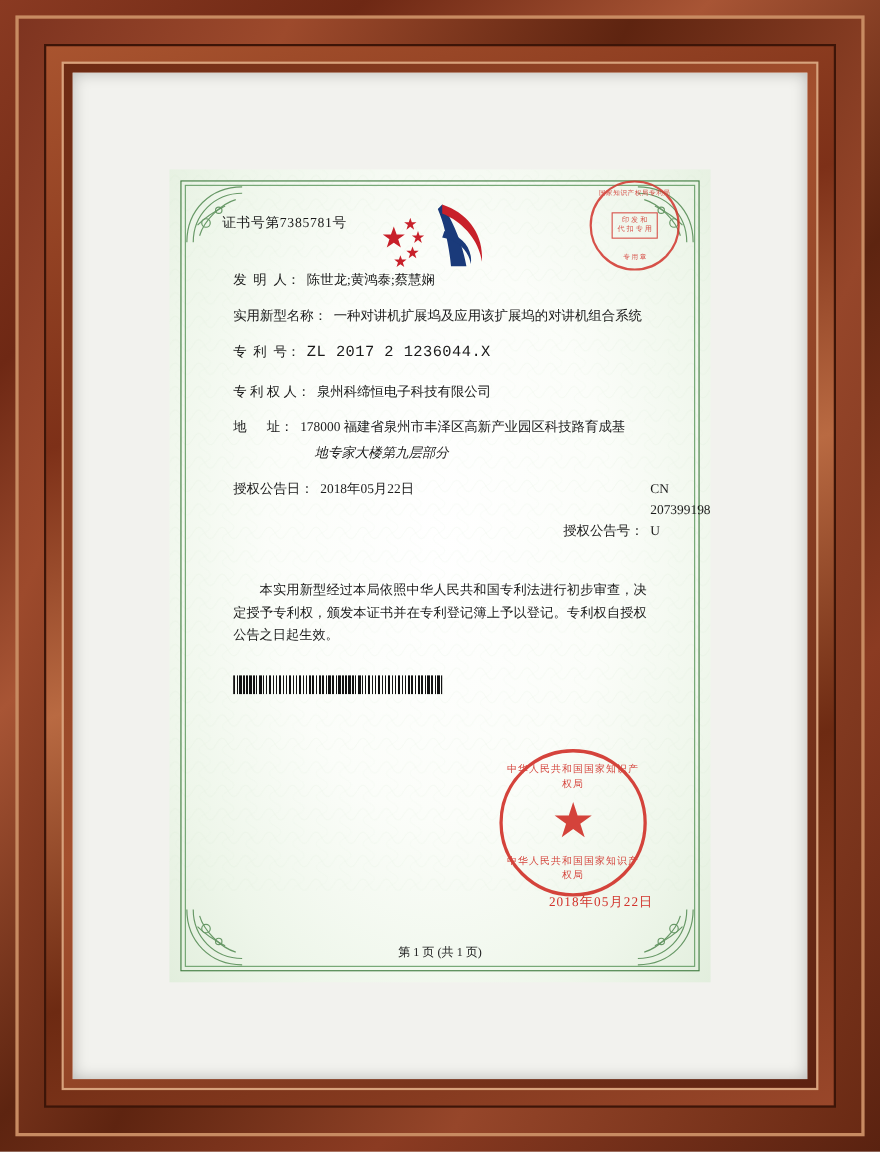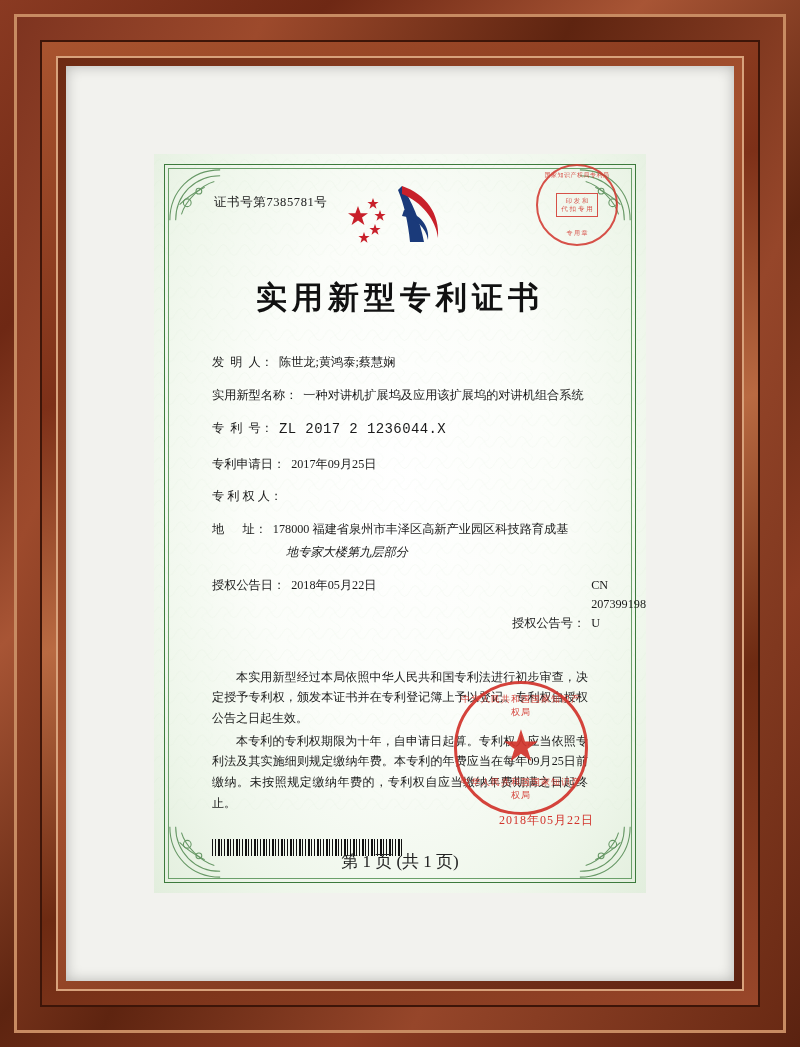--- a/index.html
+++ b/index.html
@@ -108,21 +108,21 @@
     left: 0; right: 0; top: 0; bottom: 0;
     padding: 34px 40px 10px 40px;
     box-sizing: border-box;
     color: #1a1a1a;
   }
 
   .cert-no {
     font-size: 12.5px;
     letter-spacing: 0.6px;
     color: #1a1a1a;
-    margin-left: 20px;
+    margin-left: 8px;
     margin-top: 6px;
   }
 
   .logo-wrap {
     position: absolute;
     left: 50%;
     top: 26px;
     transform: translateX(-50%);
     width: 120px;
     height: 76px;
@@ -279,21 +279,21 @@
     color: #d2342c;
     font-size: 12px;
     letter-spacing: 1px;
   }
 
   .page-foot {
     position: absolute;
     bottom: 20px;
     left: 0; right: 0;
     text-align: center;
-    font-size: 17px;
+    font-size: 11px;
     color: #222;
   }
 </style>
 </head>
 <body>
 
 <div class="frame-outer">
   <div class="frame-bevel-1"></div>
   <div class="frame-bevel-2"></div>
   <div class="frame-inner-lip"></div>
@@ -381,41 +381,37 @@
             </g>
           </svg>
         </div>
 
         <div class="red-seal-top">
           <div class="arc-text">国家知识产权局专利局</div>
           <div class="inner-box">印 发 和<br>代 扣 专 用</div>
           <div class="bottom-text">专 用 章</div>
         </div>
 
-        <div class="title">实用新型专利证书</div>
 
         <div class="fields">
           <div class="field-row">
             <span class="field-label">发  明  人：</span>
             <span class="field-value">陈世龙;黄鸿泰;蔡慧娴</span>
           </div>
           <div class="field-row">
             <span class="field-label">实用新型名称：</span>
             <span class="field-value">一种对讲机扩展坞及应用该扩展坞的对讲机组合系统</span>
           </div>
           <div class="field-row">
             <span class="field-label">专  利  号：</span>
             <span class="field-value mono">ZL 2017 2 1236044.X</span>
           </div>
           <div class="field-row">
-            <span class="field-label">专利申请日：</span>
-            <span class="field-value">2017年09月25日</span>
-          </div>
-          <div class="field-row">
             <span class="field-label">专 利 权 人：</span>
+            <span class="field-value">泉州科缔恒电子科技有限公司</span>
           </div>
           <div class="field-row">
             <span class="field-label">地      址：</span>
             <span class="field-value">178000 福建省泉州市丰泽区高新产业园区科技路育成基</span>
           </div>
           <div class="addr-second">地专家大楼第九层部分</div>
 
           <div class="field-row two-col">
             <span class="col-left">
               <span class="field-label">授权公告日：</span>
@@ -423,21 +419,20 @@
             </span>
             <span class="col-right">
               <span class="field-label">授权公告号：</span>
               <span class="field-value">CN 207399198 U</span>
             </span>
           </div>
         </div>
 
         <div class="paragraphs">
           <p>本实用新型经过本局依照中华人民共和国专利法进行初步审查，决定授予专利权，颁发本证书并在专利登记簿上予以登记。专利权自授权公告之日起生效。</p>
-          <p>本专利的专利权期限为十年，自申请日起算。专利权人应当依照专利法及其实施细则规定缴纳年费。本专利的年费应当在每年09月25日前缴纳。未按照规定缴纳年费的，专利权自应当缴纳年费期满之日起终止。</p>
         </div>
 
         <div class="barcode"></div>
 
         <div class="big-seal">
           <div class="ring-top">中华人民共和国国家知识产权局</div>
           <div class="star">★</div>
           <div class="ring-bottom">中华人民共和国国家知识产权局</div>
         </div>
         <div class="seal-date">2018年05月22日</div>

